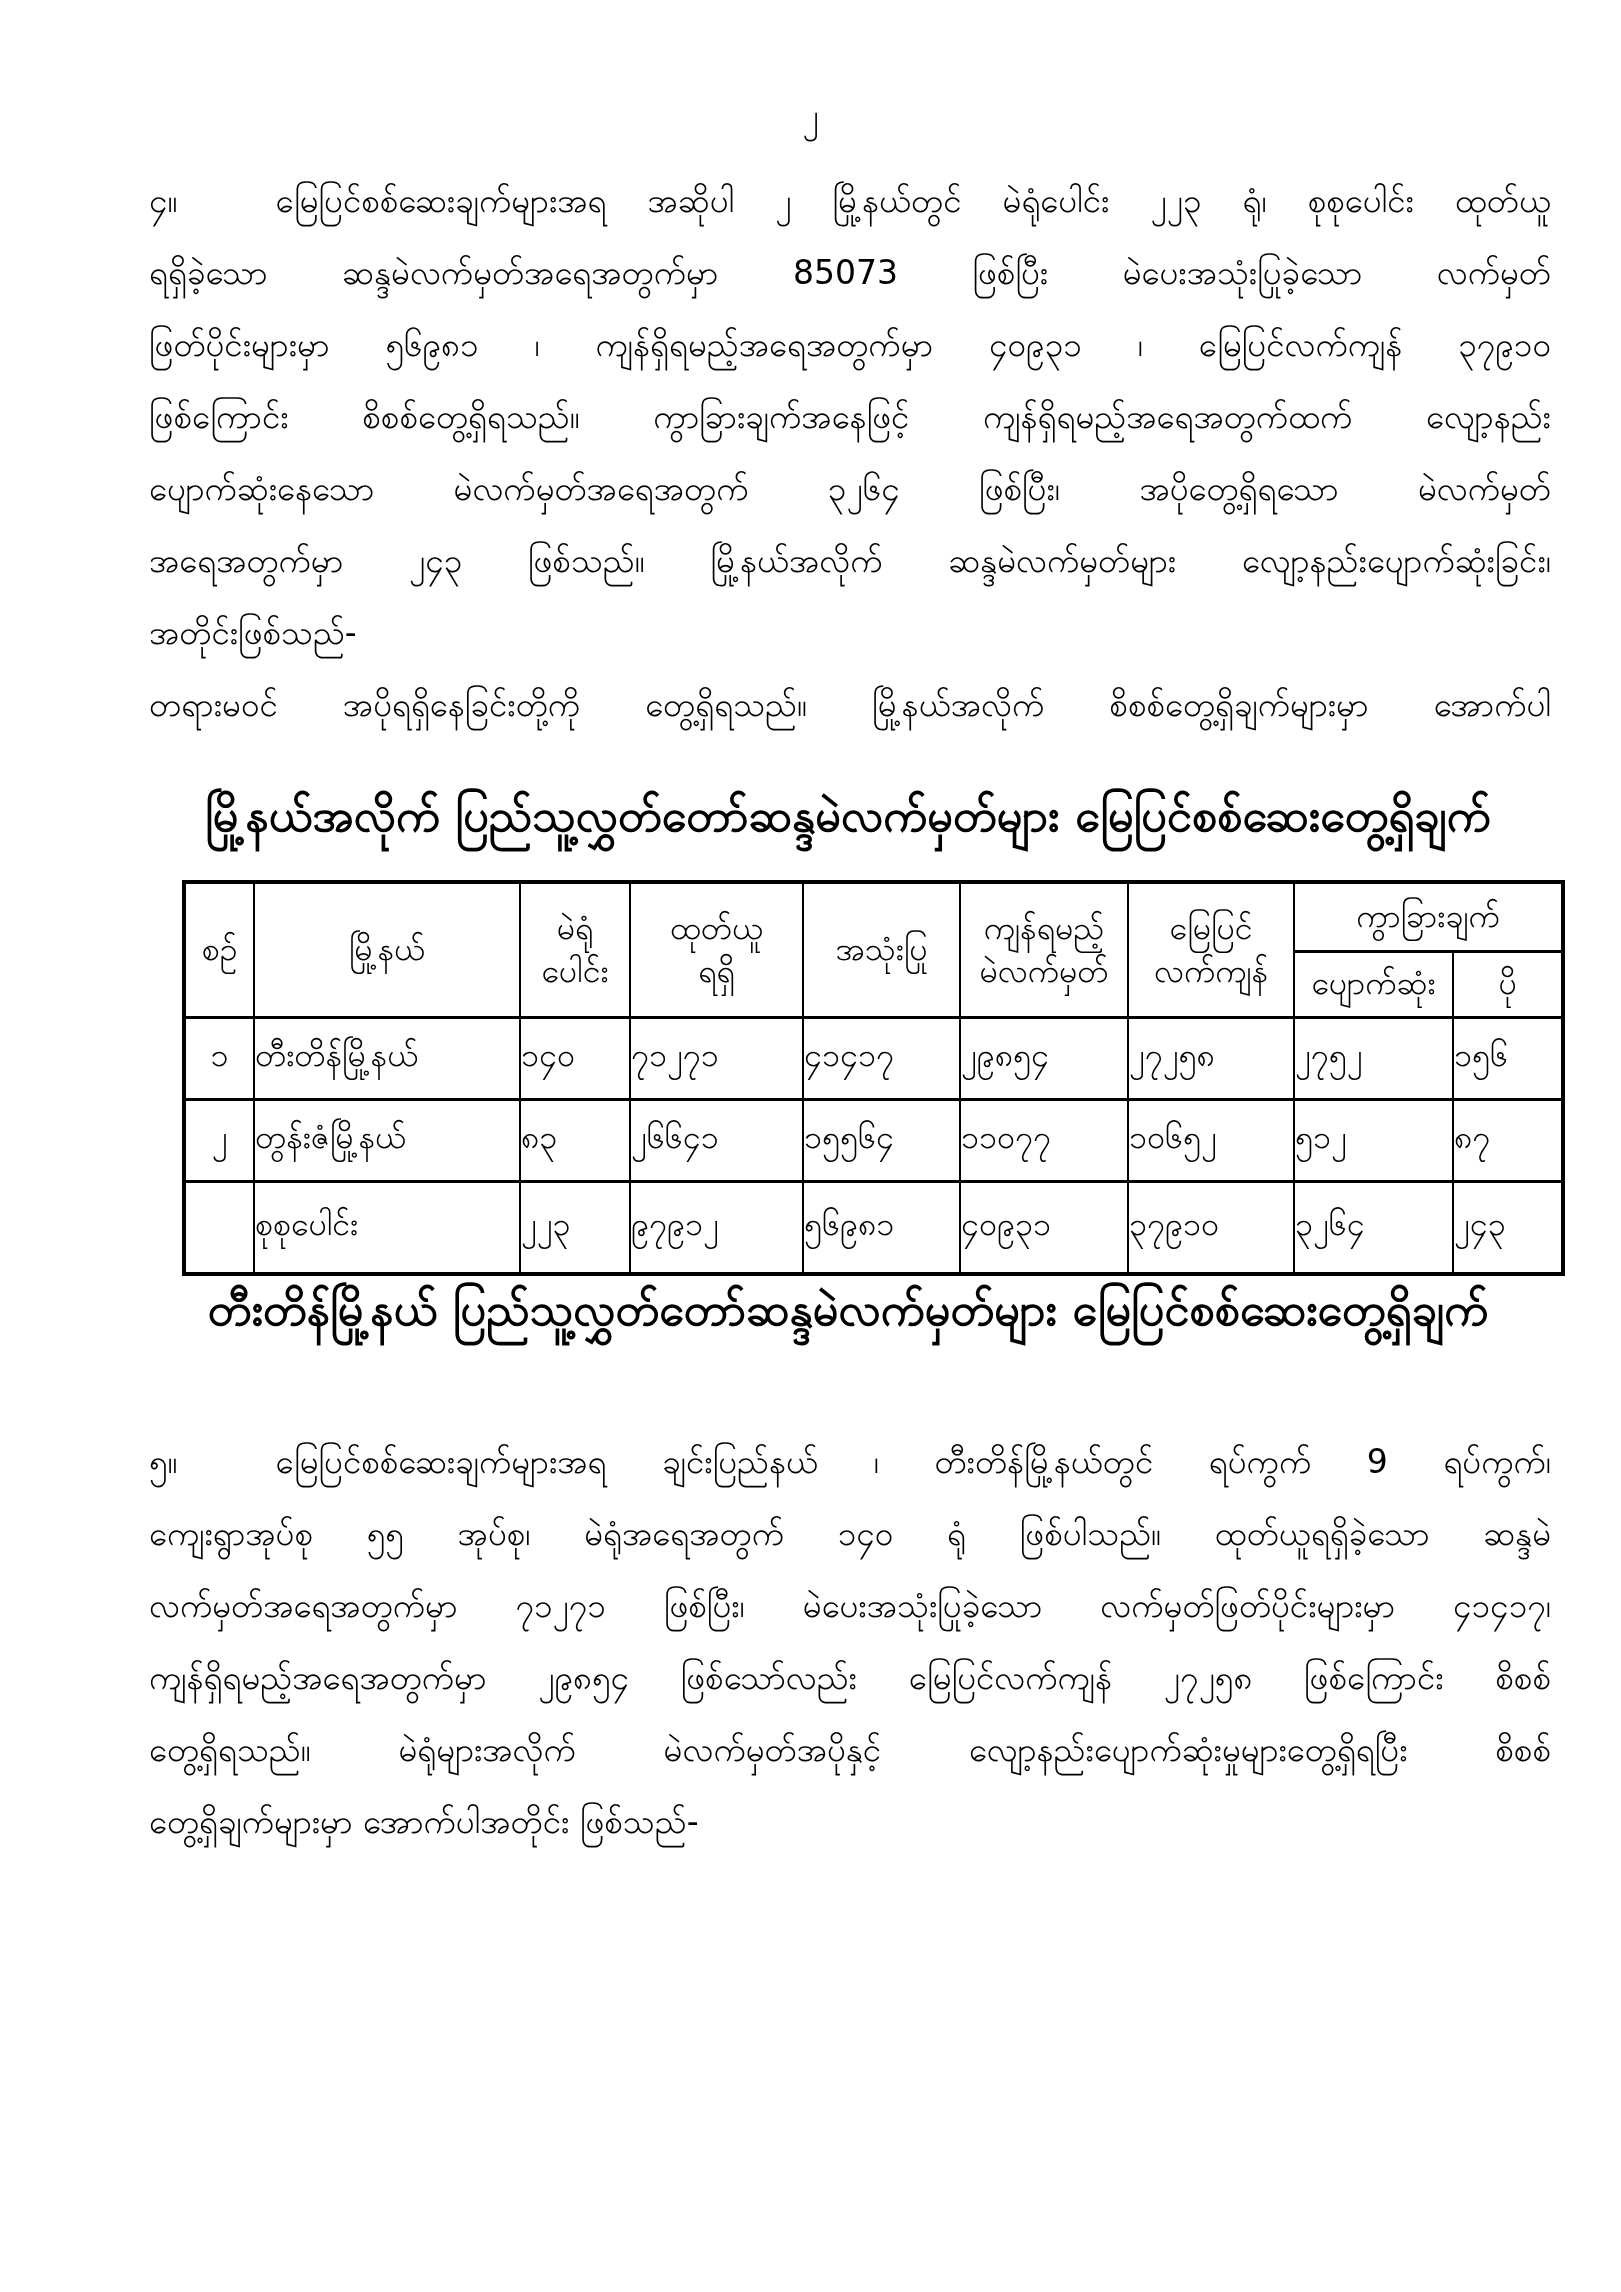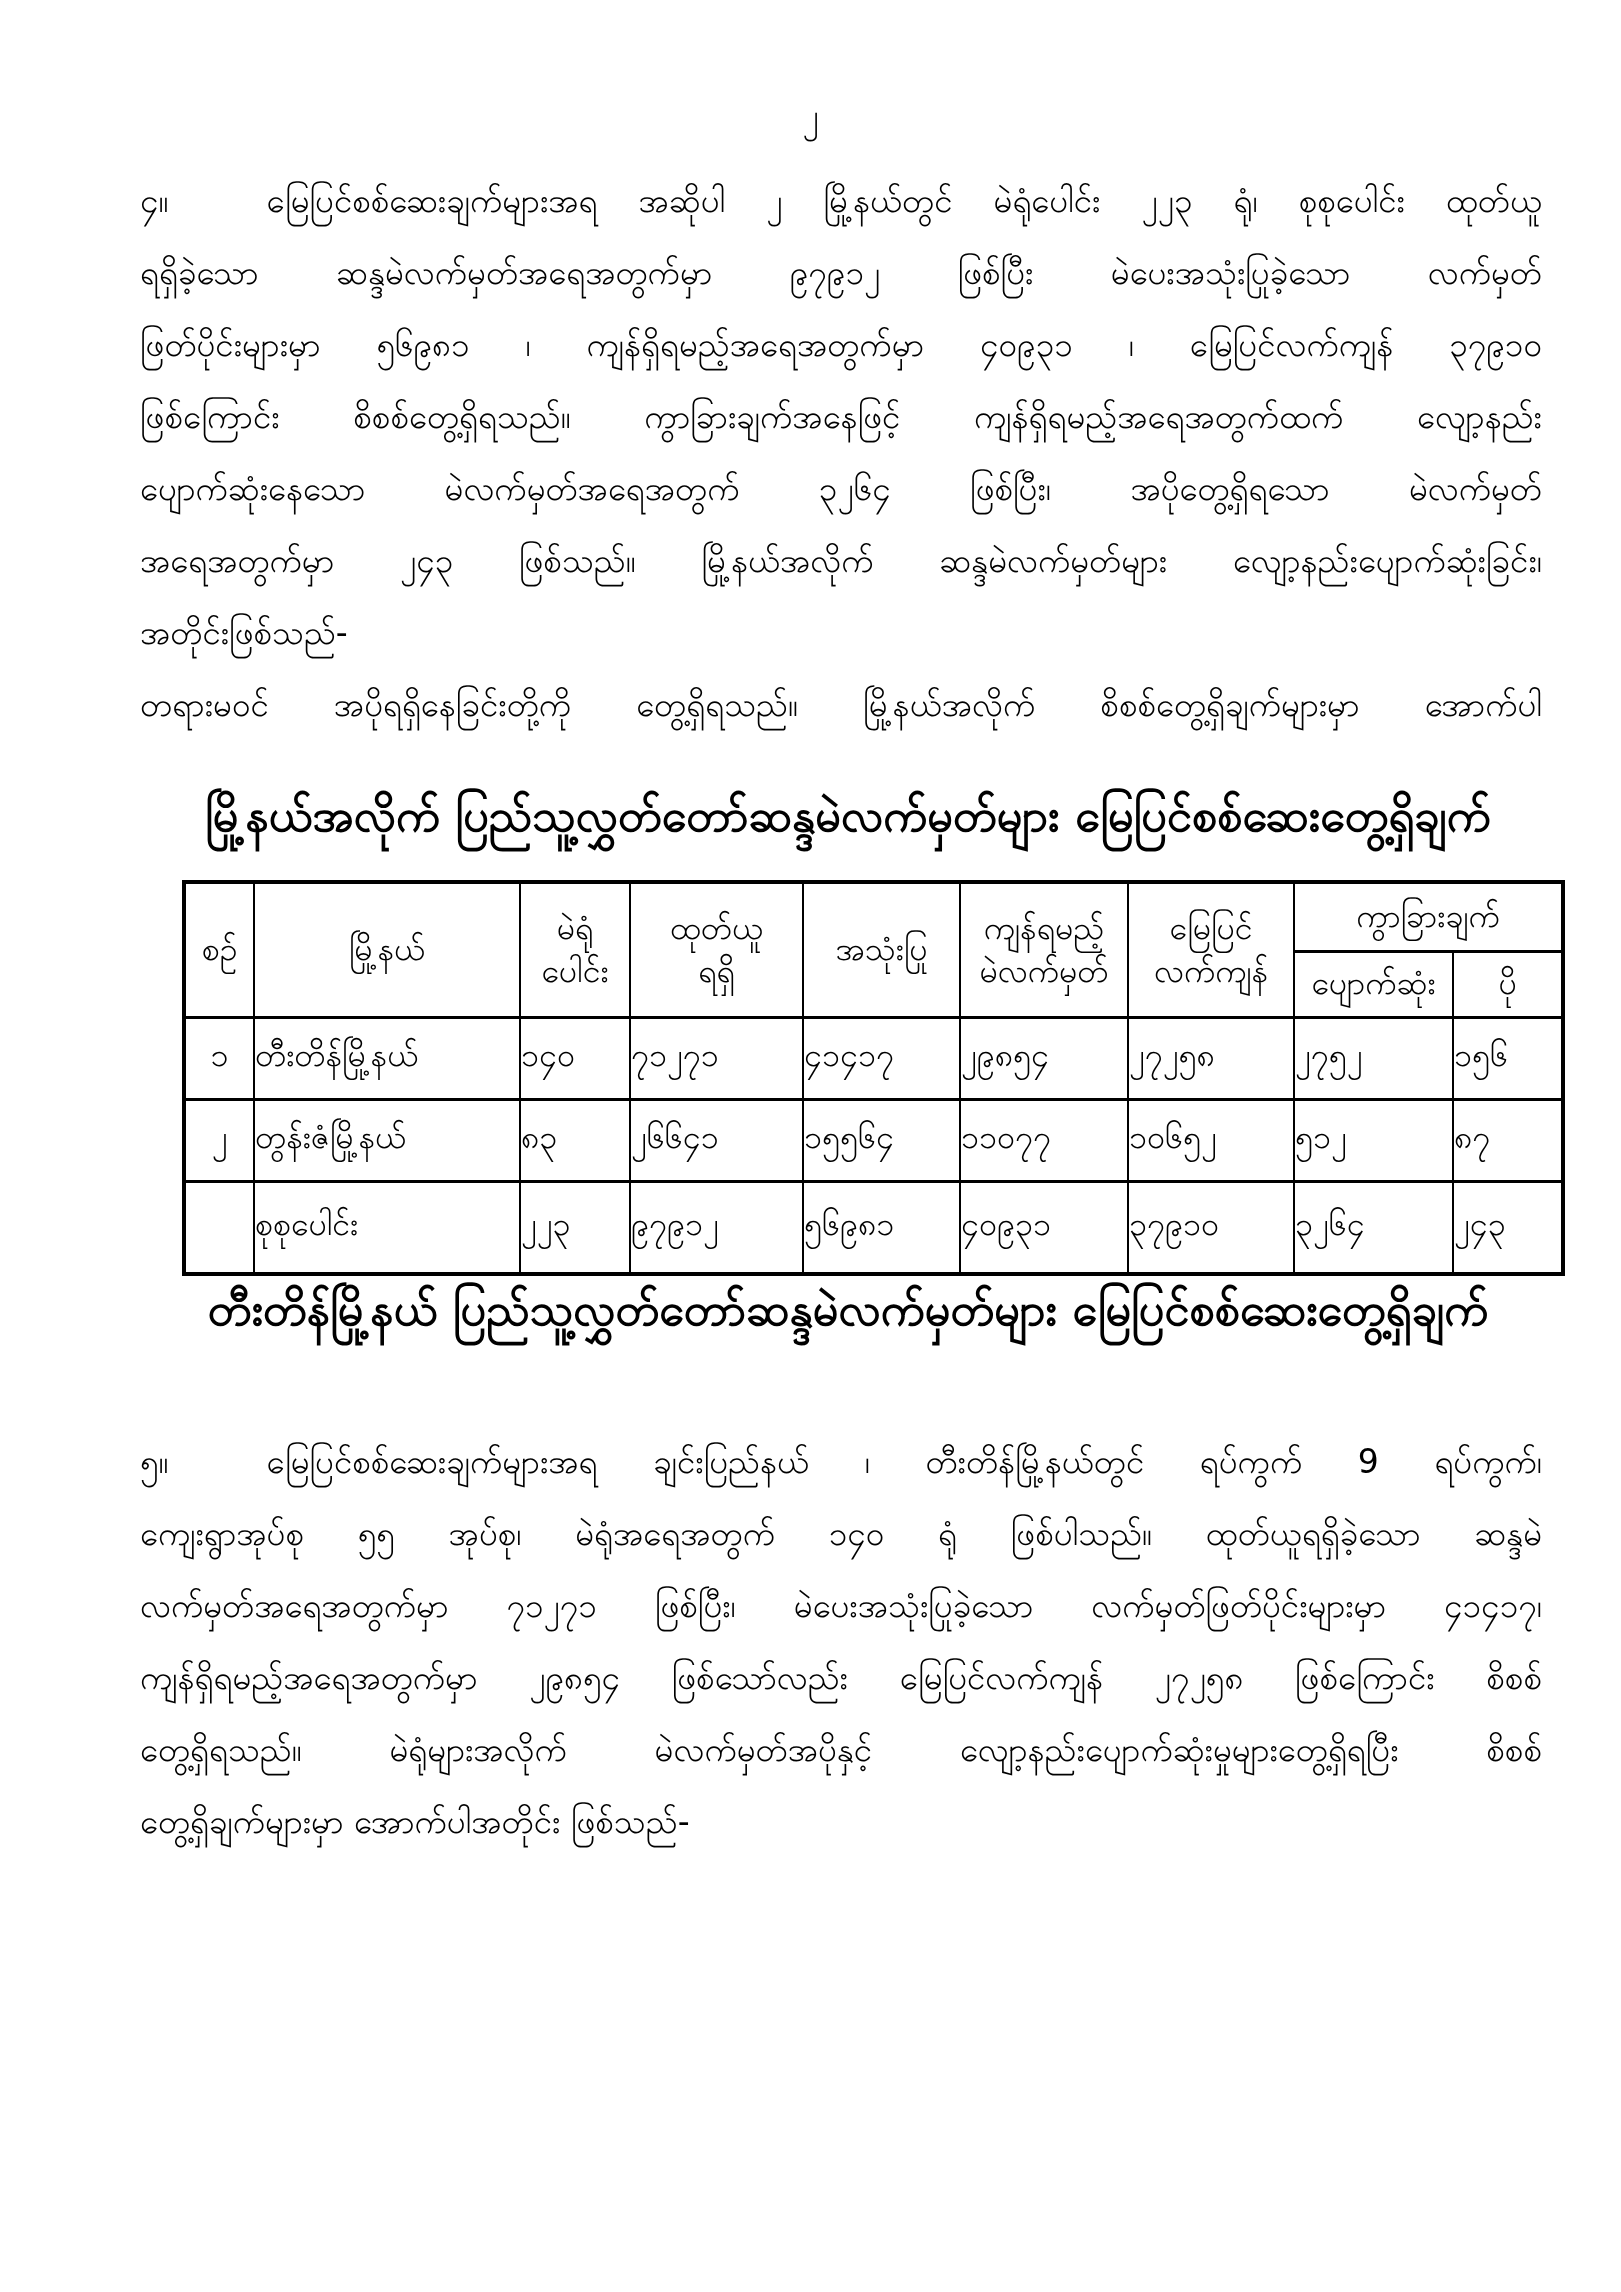--- a/index.html
+++ b/index.html
@@ -2,21 +2,21 @@
 <html lang="my"><head>
 <meta charset="utf-8">
 <style>
   html,body{margin:0;padding:0;}
   body{
     width:1621px;height:2293px;
     background:#ffffff;color:#000000;
     font-family:"DejaVu Sans",sans-serif;
     position:relative;overflow:hidden;
   }
-  .content{position:absolute;left:140px;width:1402px;}
+  .content{position:absolute;left:149px;width:1402px;}
   .page-number{position:absolute;top:94px;left:0;width:1621px;text-align:center;font-size:33px;}
   .para{font-size:33px;}
   .line{line-height:72px;white-space:nowrap;}
   .justify{text-align:justify;text-align-last:justify;white-space:normal;}
   .lastline{text-align:left;}
   .tab{display:inline-block;width:98px;}
   .doc-title{
     position:absolute;left:147px;width:1402px;
     text-align:center;font-weight:bold;font-size:45px;line-height:59px;
   }
@@ -41,21 +41,21 @@
   tr.data-row{height:82px;}
   tr.total-row{height:93px;}
 </style>
 </head>
 <body>
 
 <div class="page-number">၂</div>
 
 <div class="content para" style="top:165px;">
   <div class="line justify"><span>၄။</span><span class="tab"></span><span>မြေပြင်စစ်ဆေးချက်များအရ အဆိုပါ ၂ မြို့နယ်တွင် မဲရုံပေါင်း ၂၂၃ ရုံ၊ စုစုပေါင်း ထုတ်ယူ</span></div>
-  <div class="line justify">ရရှိခဲ့သော ဆန္ဒမဲလက်မှတ်အရေအတွက်မှာ ၉၇၉၁၂ ဖြစ်ပြီး မဲပေးအသုံးပြုခဲ့သော လက်မှတ်</div>
+  <div class="line justify">ရရှိခဲ့သော ဆန္ဒမဲလက်မှတ်အရေအတွက်မှာ 85073 ဖြစ်ပြီး မဲပေးအသုံးပြုခဲ့သော လက်မှတ်</div>
   <div class="line justify">ဖြတ်ပိုင်းများမှာ ၅၆၉၈၁ ၊ ကျန်ရှိရမည့်အရေအတွက်မှာ ၄၀၉၃၁ ၊ မြေပြင်လက်ကျန် ၃၇၉၁၀</div>
   <div class="line justify">ဖြစ်ကြောင်း စိစစ်တွေ့ရှိရသည်။ ကွာခြားချက်အနေဖြင့် ကျန်ရှိရမည့်အရေအတွက်ထက် လျော့နည်း</div>
   <div class="line justify">ပျောက်ဆုံးနေသော မဲလက်မှတ်အရေအတွက် ၃၂၆၄ ဖြစ်ပြီး၊ အပိုတွေ့ရှိရသော မဲလက်မှတ်</div>
   <div class="line justify">အရေအတွက်မှာ ၂၄၃ ဖြစ်သည်။ မြို့နယ်အလိုက် ဆန္ဒမဲလက်မှတ်များ လျော့နည်းပျောက်ဆုံးခြင်း၊</div>
   <div class="line lastline">အတိုင်းဖြစ်သည်-</div>
   <div class="line justify">တရားမဝင် အပိုရရှိနေခြင်းတို့ကို တွေ့ရှိရသည်။ မြို့နယ်အလိုက် စိစစ်တွေ့ရှိချက်များမှာ အောက်ပါ</div>
 </div>
 
 <div class="doc-title" style="top:786px;">မြို့နယ်အလိုက် ပြည်သူ့လွှတ်တော်ဆန္ဒမဲလက်မှတ်များ မြေပြင်စစ်ဆေးတွေ့ရှိချက်</div>
 

